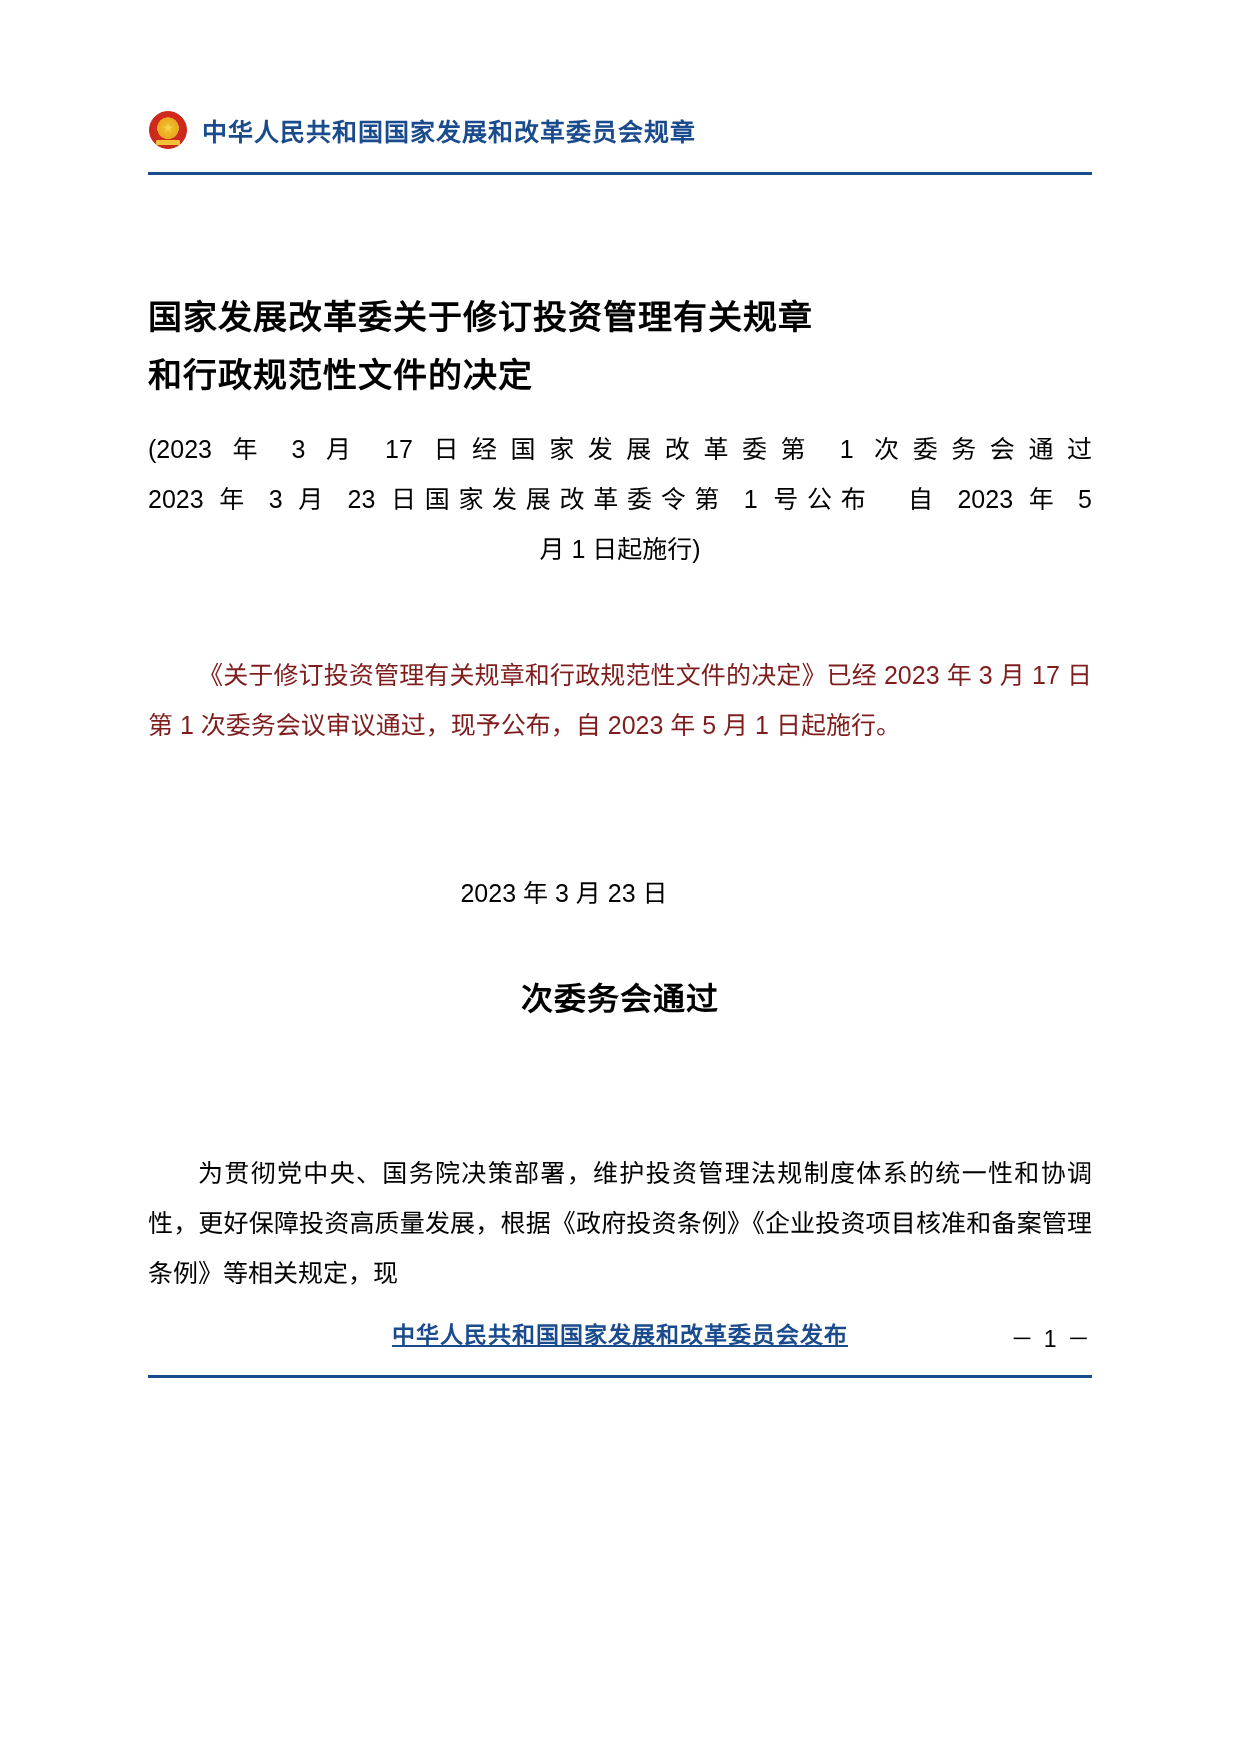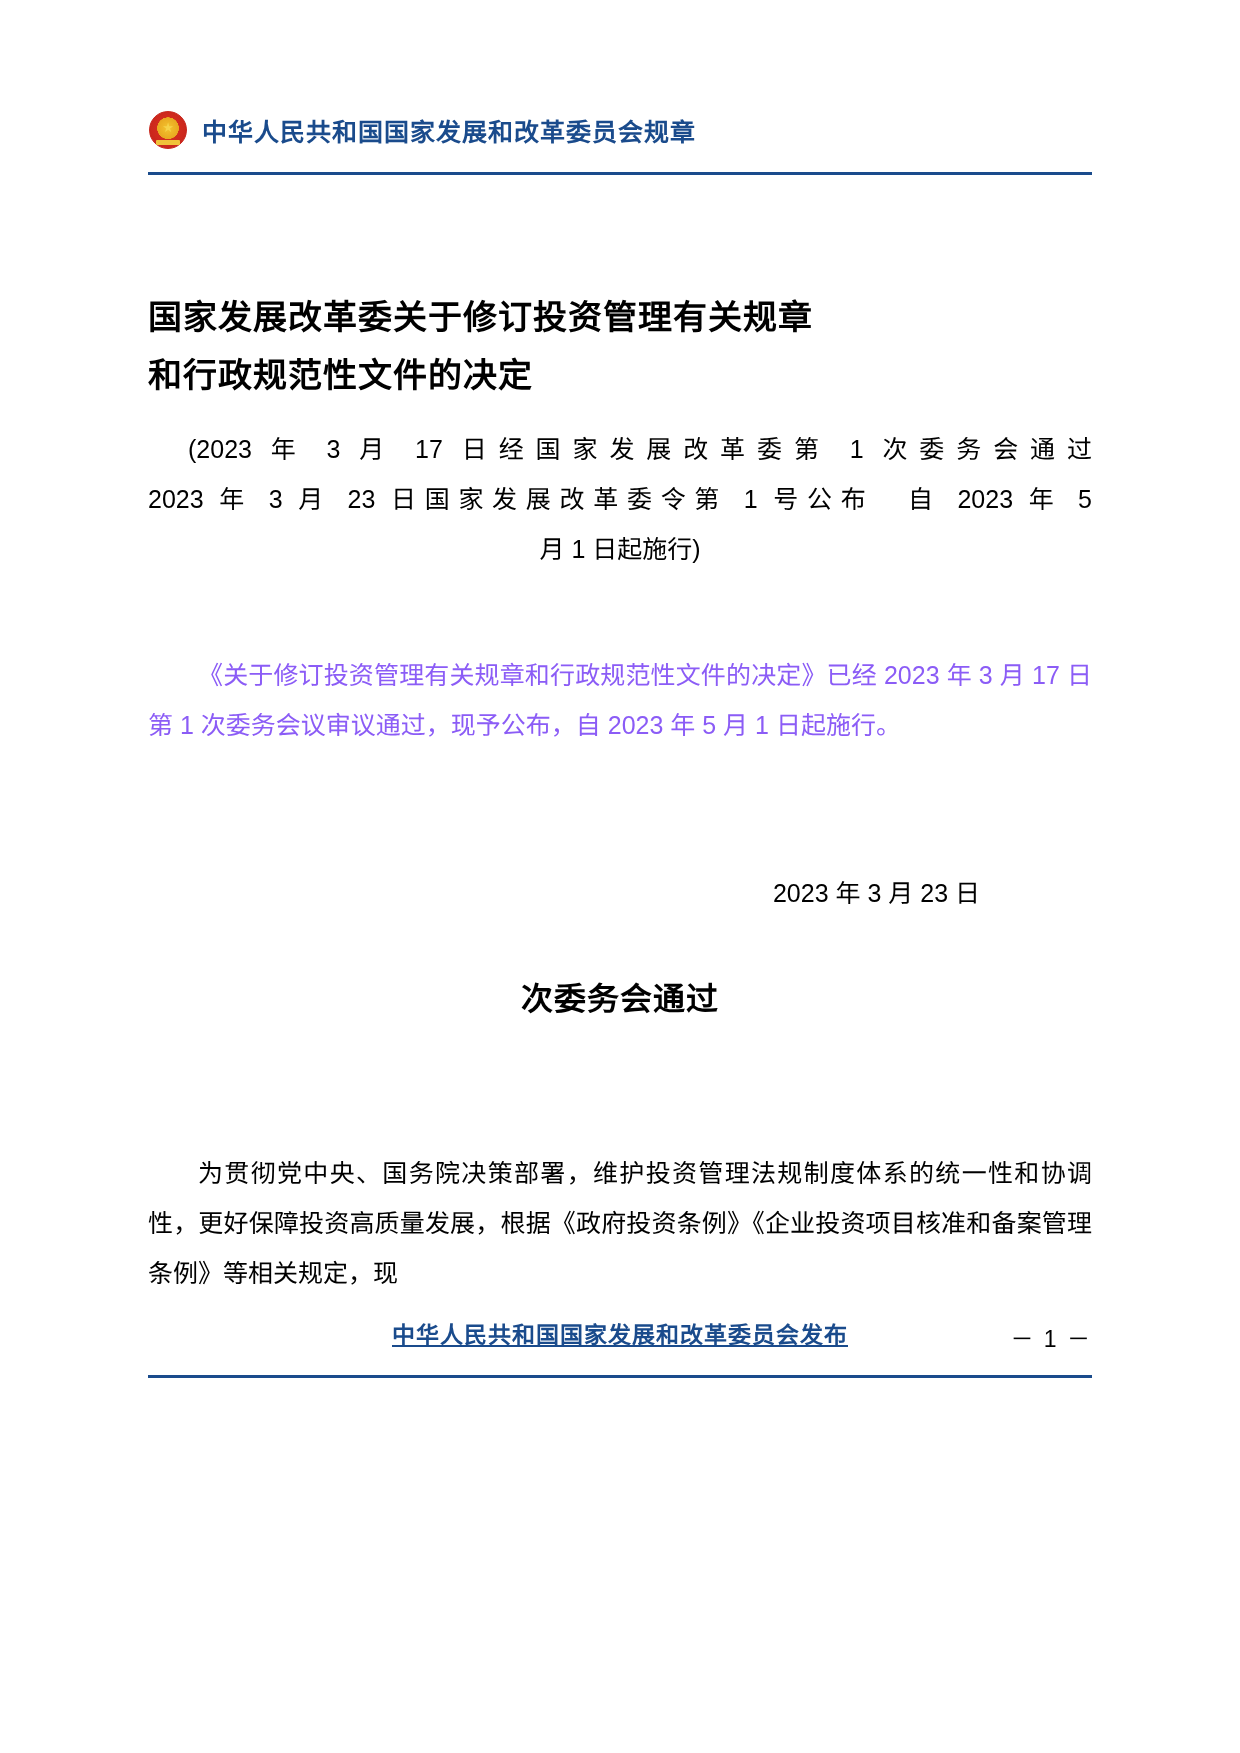--- a/index.html
+++ b/index.html
@@ -97,44 +97,44 @@
   
   .promulgation {
     position: absolute;
     left: 148px;
     top: 424px;
     width: 944px;
     font-size: 25px;
     line-height: 2.0;
     color: #000;
   }
-  .promulgation .l1 { text-align: justify; text-align-last: justify; margin-left: 40px; }
+  .promulgation .l1 { text-align: justify; text-align-last: justify; }
   .promulgation .l2 { text-align: justify; text-align-last: justify; }
   .promulgation .l3 { text-align: center; }
 
   
   .para-1 {
     position: absolute;
     left: 148px;
     top: 650px;
     width: 944px;
     font-size: 25px;
     line-height: 2.0;
     text-align: justify;
     text-indent: 2em;
-    color: #8b5cf6;
+    color: #7f1d1d;
   }
 
   
   .date-line {
     position: absolute;
     left: 148px;
     top: 868px;
     width: 944px;
-    text-align: right;
+    text-align: center;
     padding-right: 112px;
     font-size: 25px;
     line-height: 2.0;
     color: #000;
     box-sizing: border-box;
   }
 
   
   .sub-title {
     position: absolute;

